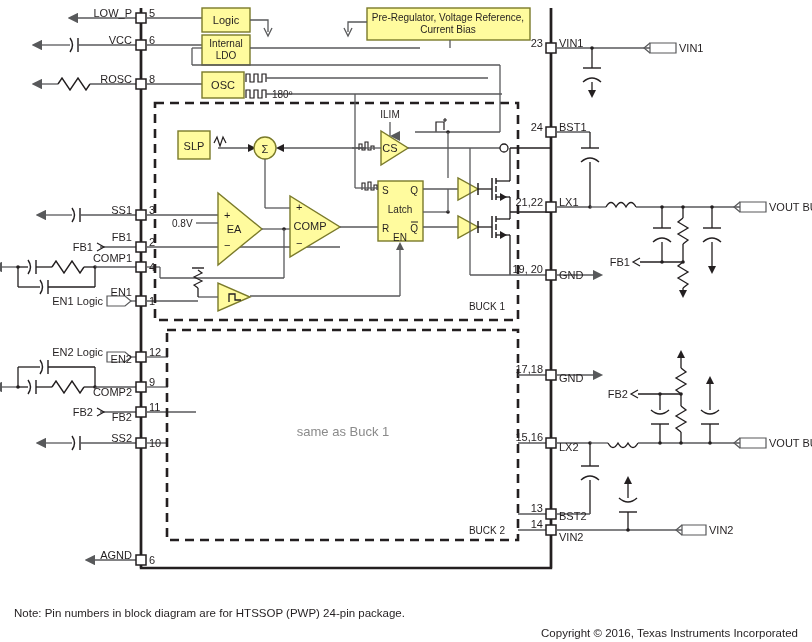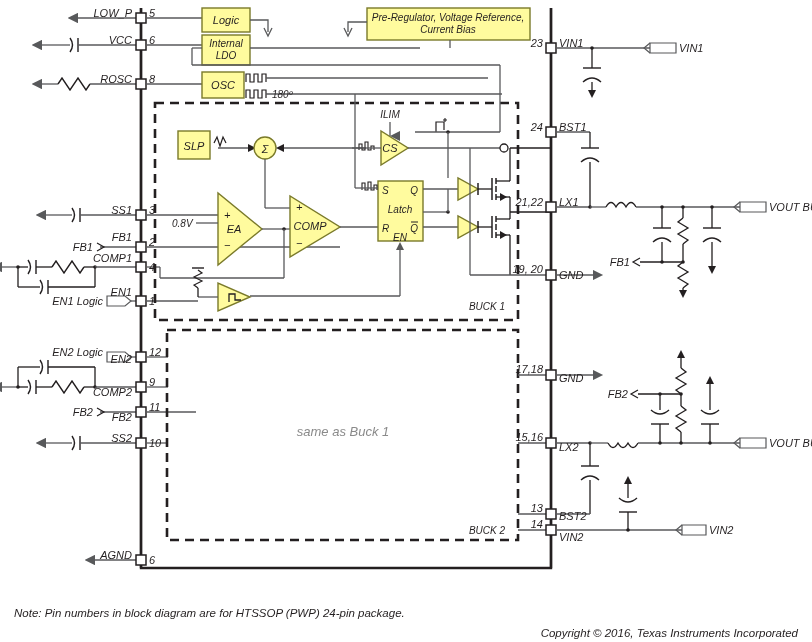--- a/index.html
+++ b/index.html
@@ -1,18 +1,18 @@
 <!DOCTYPE html>
 <html><head>
 <meta charset="utf-8">
 <style>
   html,body{margin:0;padding:0;background:#ffffff;}
   body{width:812px;height:642px;position:relative;overflow:hidden;
        font-family:"Liberation Sans",sans-serif;color:#231f20;}
-  #root{position:absolute;left:0;top:0;width:812px;height:520px;font-style:italic;}
+  #root{position:absolute;left:0;top:0;width:812px;height:520px;}
   svg{position:absolute;left:0;top:0;}
   .lbl{font-size:11px;fill:#231f20;font-family:"Liberation Sans",sans-serif;}
   .lbl-sm{font-size:10px;fill:#231f20;font-family:"Liberation Sans",sans-serif;}
   .lbl-blk{font-size:11px;fill:#231f20;font-family:"Liberation Sans",sans-serif;}
   .lbl-grey{font-size:13px;fill:#8a8a8a;font-family:"Liberation Sans",sans-serif;}
   .note{font-size:11.5px;fill:#231f20;font-family:"Liberation Sans",sans-serif;}
   .copy{font-size:11.5px;fill:#231f20;font-family:"Liberation Sans",sans-serif;}
 </style>
 </head>
 <body>

